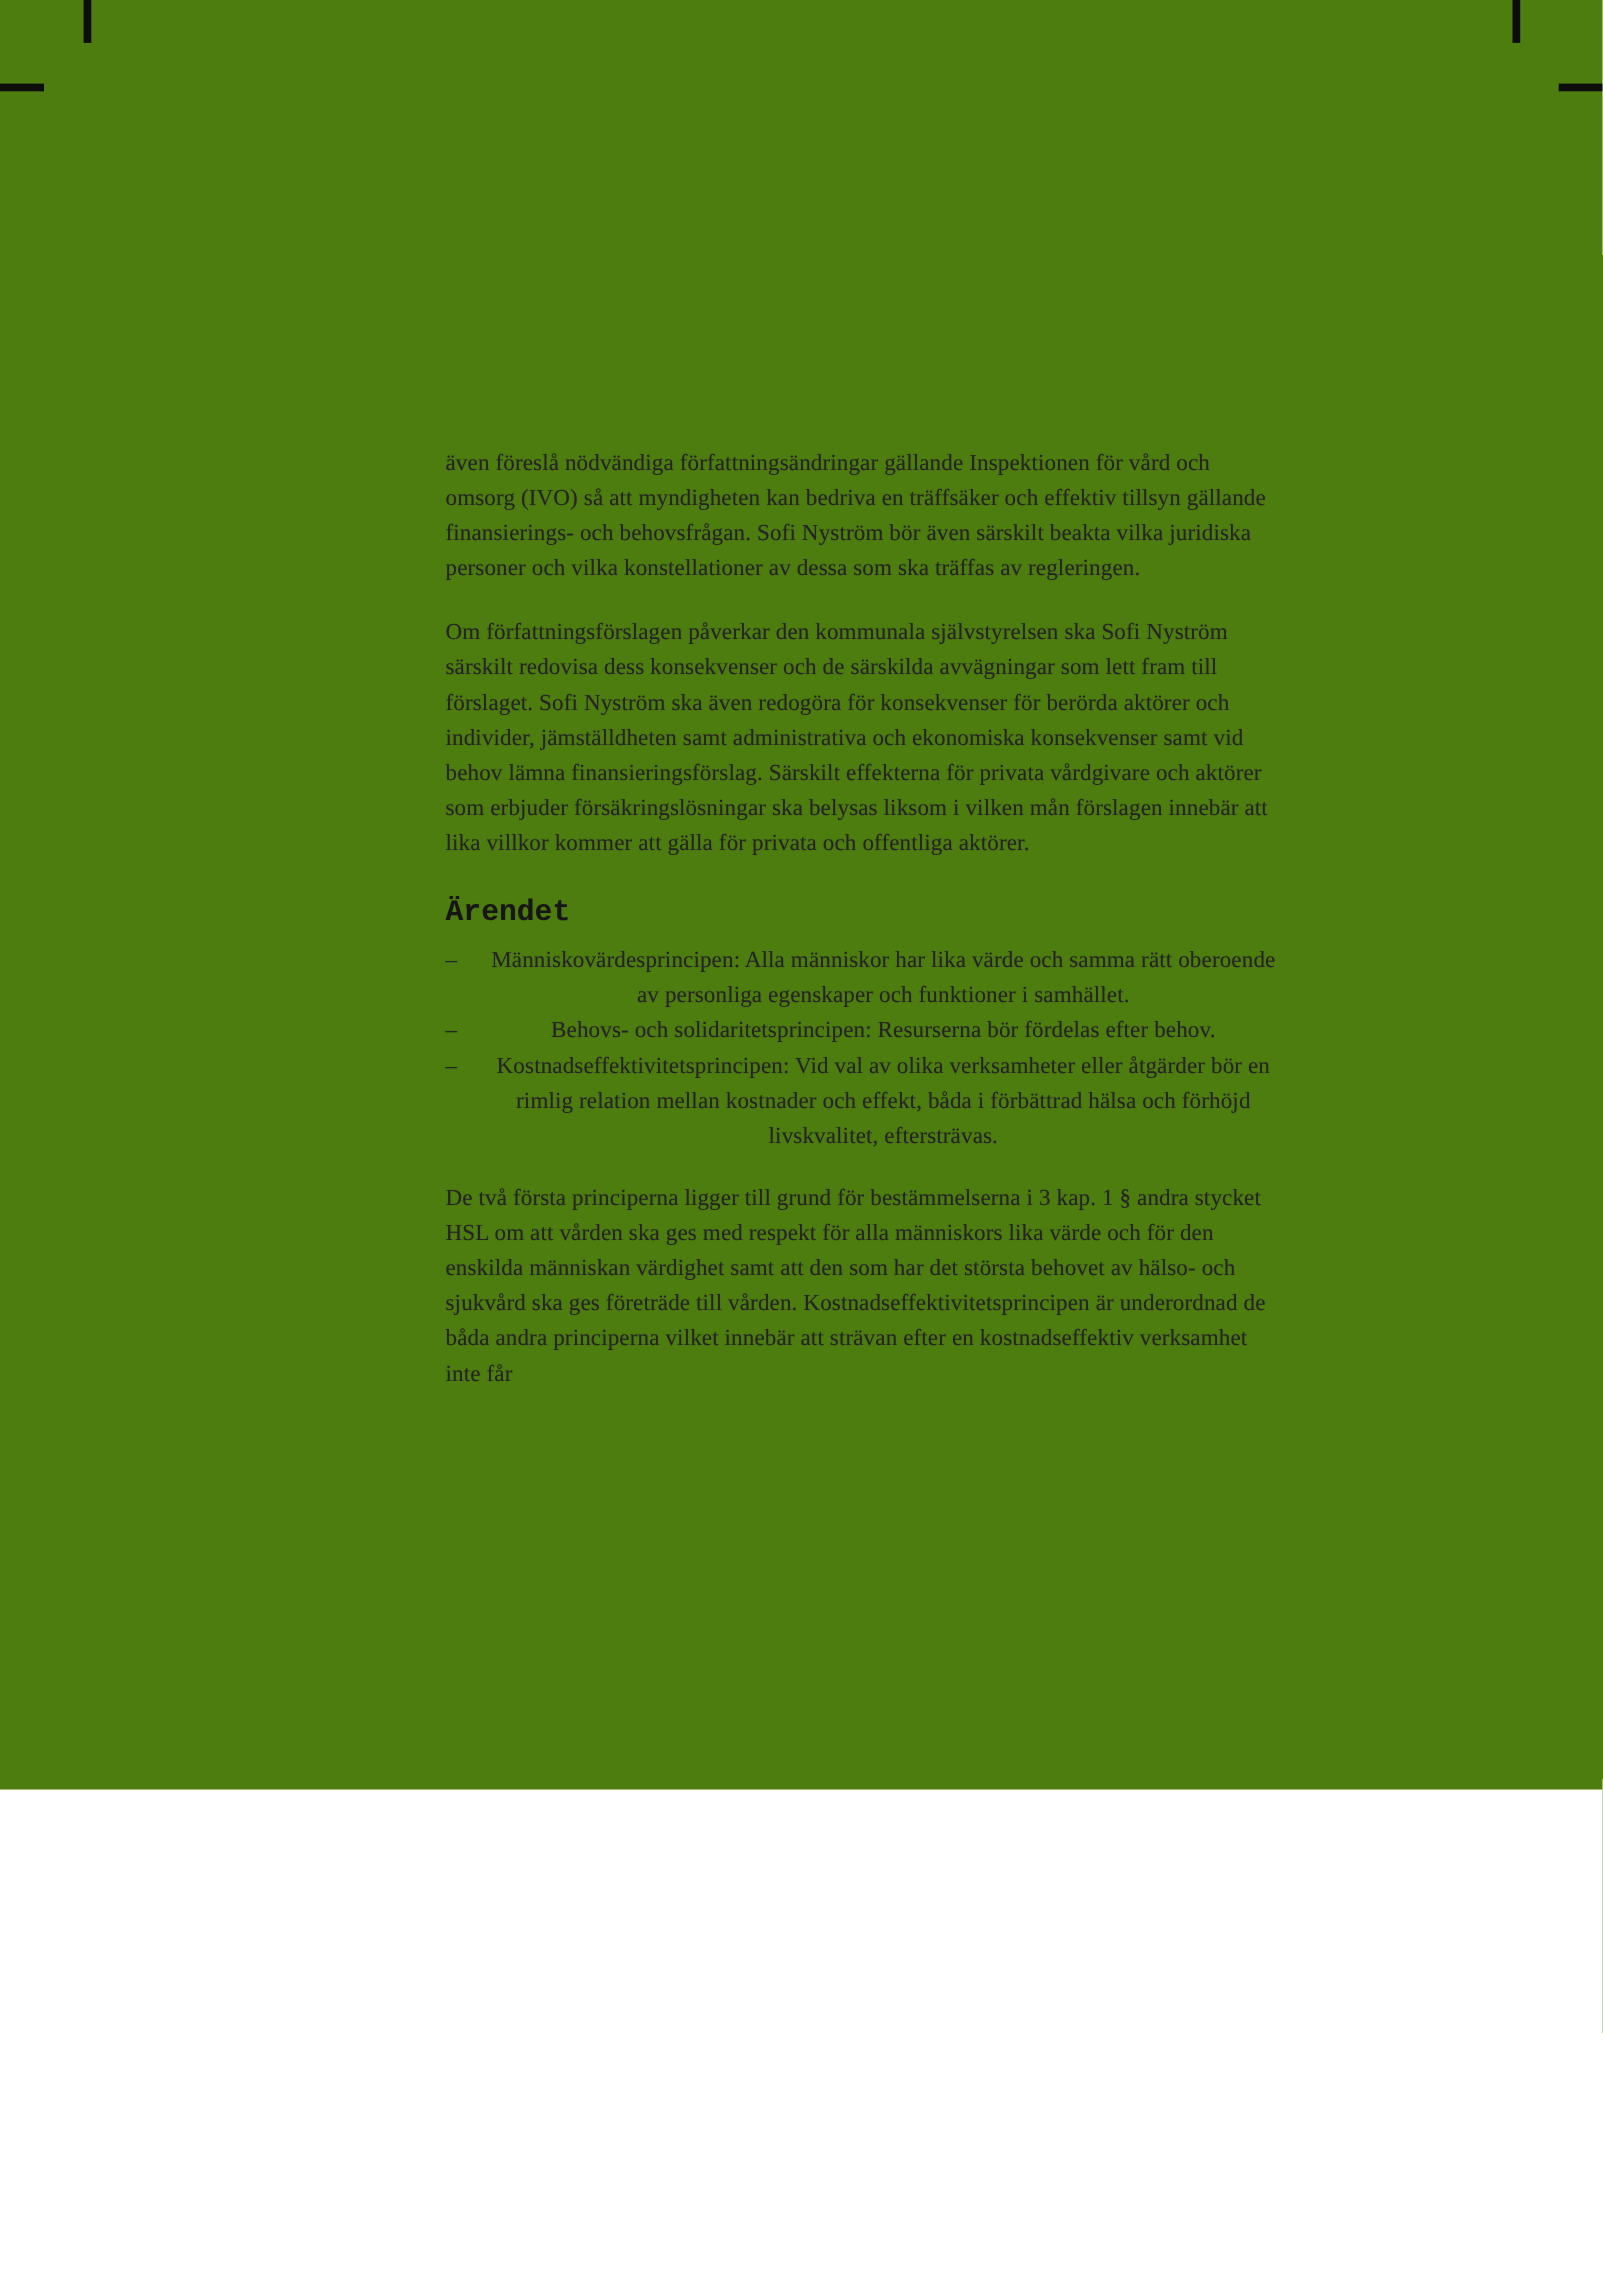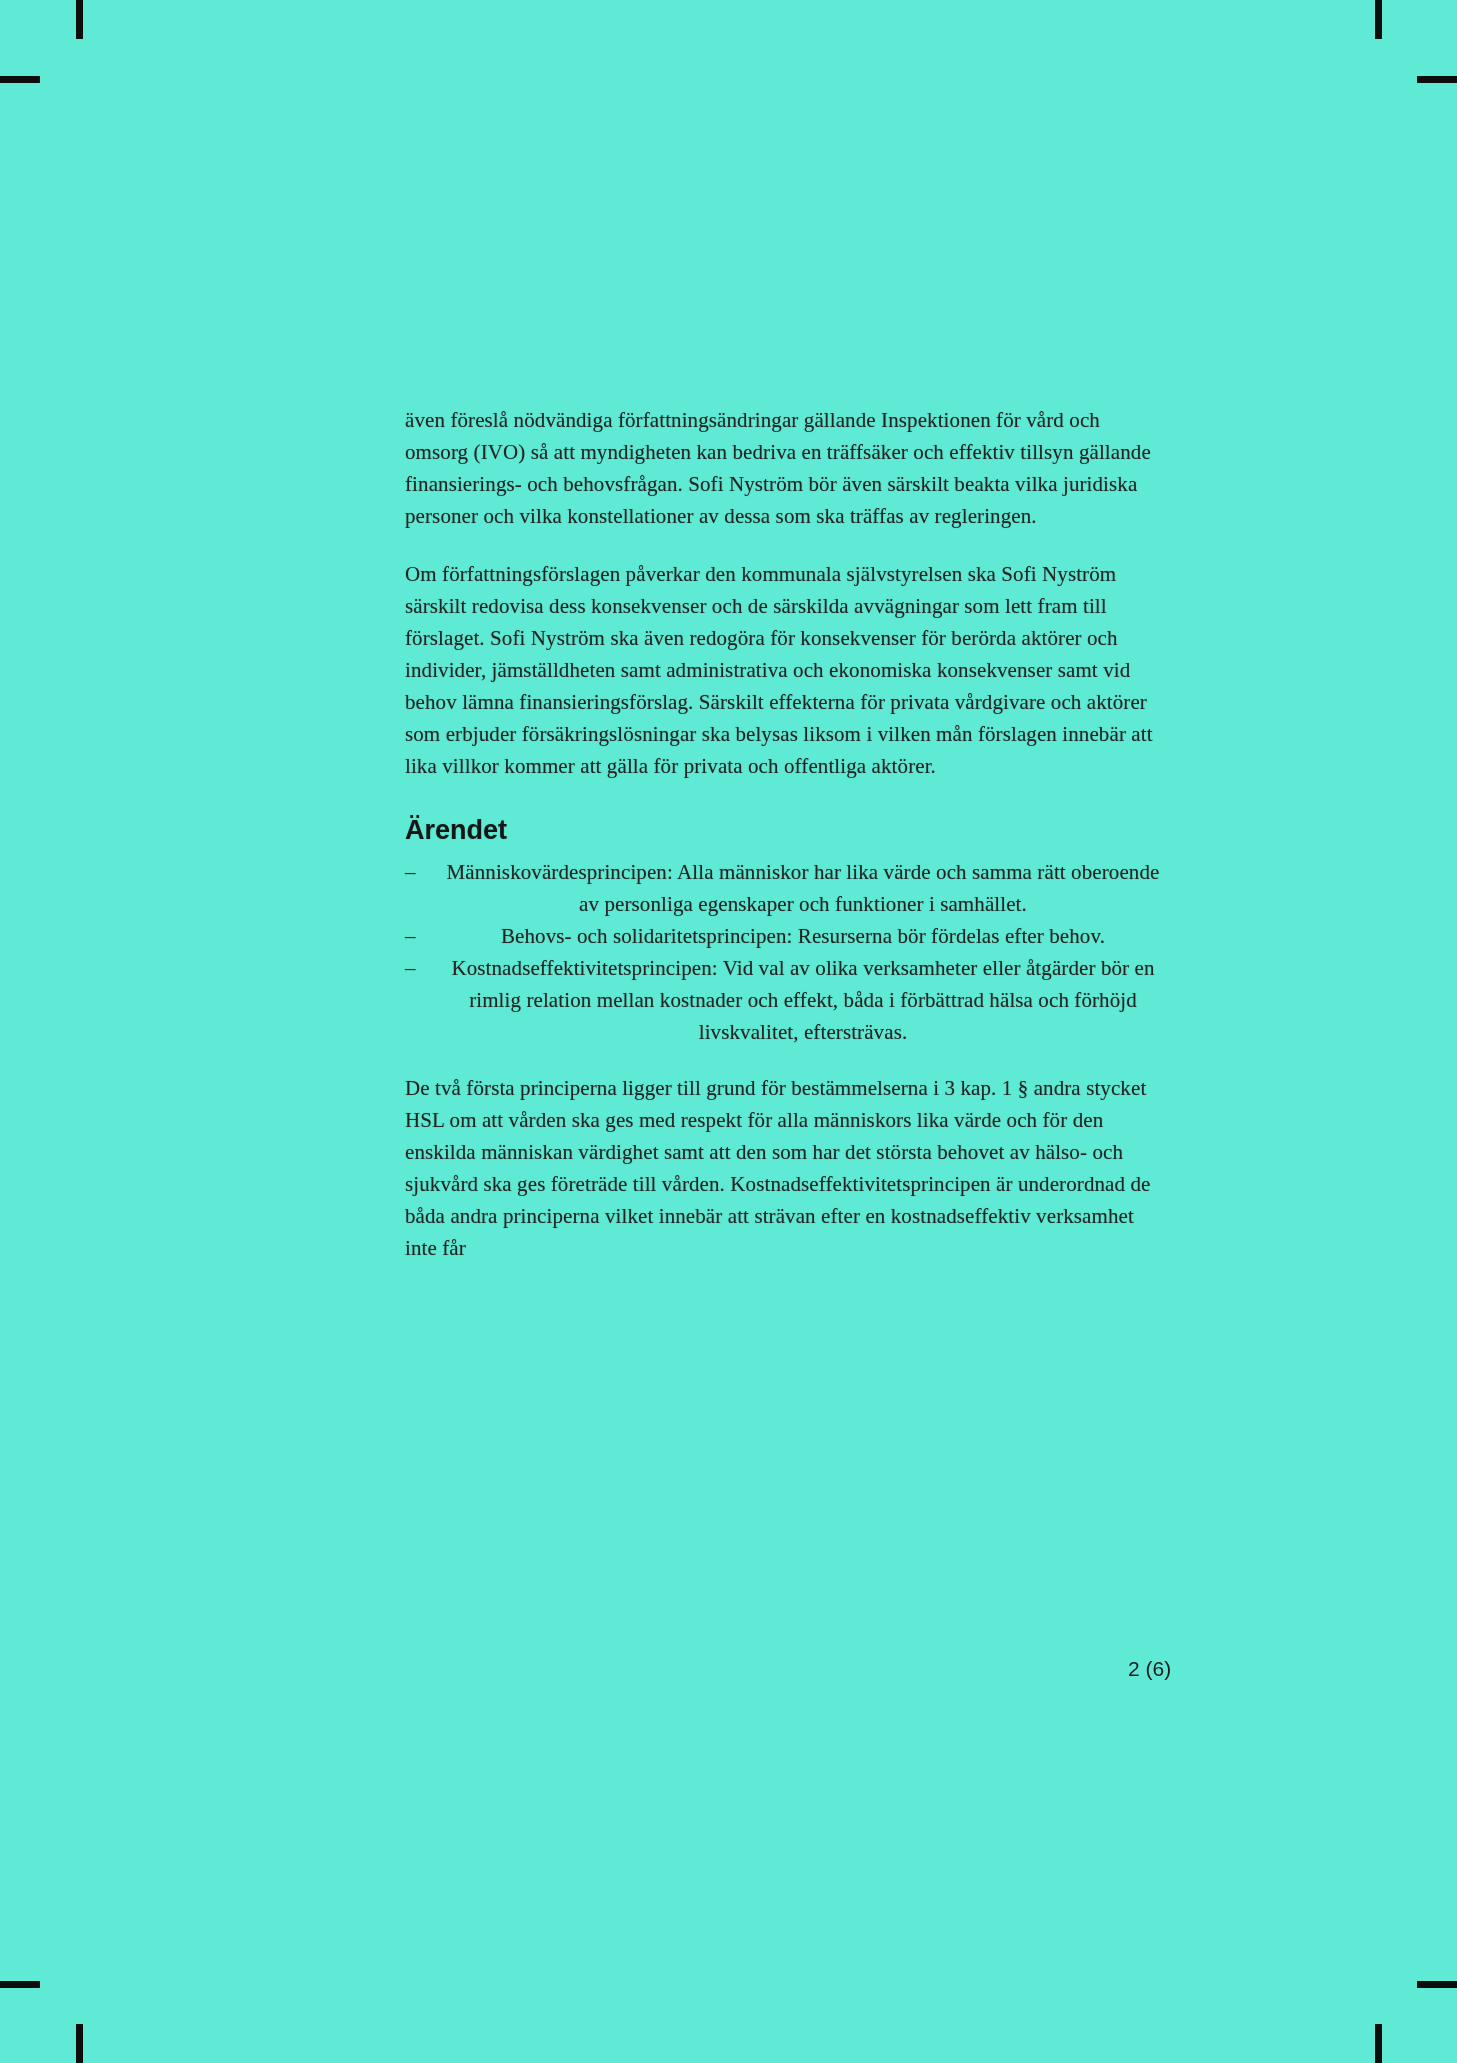--- a/index.html
+++ b/index.html
@@ -3,22 +3,22 @@
 <meta charset="utf-8">
 <style>
   html, body {
     margin: 0;
     padding: 0;
     background: #ffffff;
   }
   .page {
     position: relative;
     width: 1457px;
-    height: 2063px;
-    background: #5eead4;
+    height: 1627px;
+    background: #4d7c0f;
     overflow: hidden;
   }
   
   .crop {
     position: absolute;
     background: #0d0d0d;
   }
   .crop.v { width: 7px; height: 39px; }
   .crop.h { width: 40px; height: 7px; }
   .crop.tl-v { left: 76px; top: 0; }
@@ -40,21 +40,21 @@
     font-size: 21px;
     line-height: 32px;
     color: #242424;
     text-shadow: 0 0 1px rgba(50,50,50,0.35);
     letter-spacing: 0.1px;
   }
   .content p {
     margin: 0 0 26px 0;
   }
   .content h2 {
-    font-family: Liberation Sans, sans-serif;
+    font-family: Liberation Mono, monospace;
     font-size: 27px;
     line-height: 32px;
     font-weight: bold;
     color: #161616;
     margin: 32px 0 10px 0;
     letter-spacing: 0;
   }
   ul.principles {
     list-style: none;
     margin: 4px 0 24px 0;

